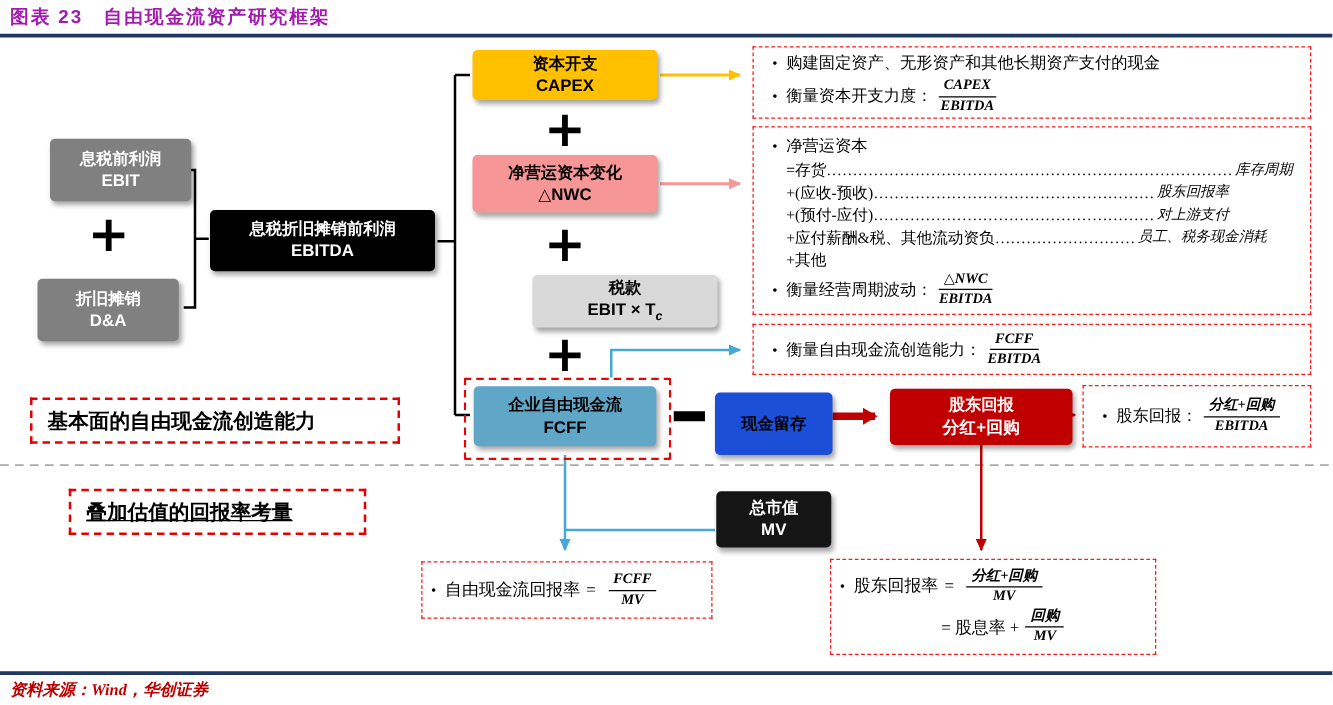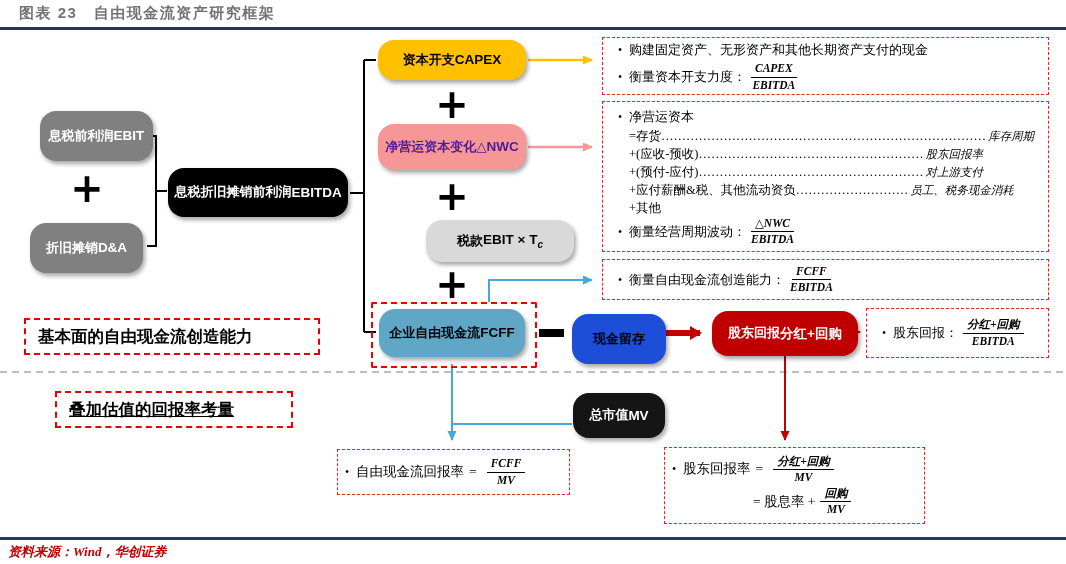--- a/index.html
+++ b/index.html
@@ -1,37 +1,37 @@
 <!DOCTYPE html>
 <html><head>
 <meta charset="utf-8">
 <style>
   body{margin:0;background:#fff;}
   .page{position:relative;width:1066px;height:564px;background:#fff;overflow:hidden;
         font-family:"Liberation Sans","DejaVu Sans",sans-serif;color:#000;}
   .overlay{position:absolute;left:0;top:0;z-index:1;pointer-events:none;}
 
-  .fig-title{position:absolute;left:19px;top:4px;z-index:2;font-size:15px;font-weight:bold;
-             color:#737373;letter-spacing:1.5px;}
+  .fig-title{position:absolute;left:8px;top:4px;z-index:2;font-size:15px;font-weight:bold;
+             color:#a21caf;letter-spacing:1.5px;}
   .rule{position:absolute;left:0;width:1066px;height:3px;background:#1F3864;z-index:2;}
   .rule-top{top:27px;} .rule-bottom{top:537px;}
   .source{position:absolute;left:8px;top:543px;z-index:2;color:#C00000;font-weight:bold;
           font-style:italic;font-size:13px;font-family:"Liberation Serif","DejaVu Serif",serif;}
 
-  .node{position:absolute;z-index:2;display:flex;align-items:center;
-        justify-content:center;text-align:center;font-weight:bold;border-radius:16px;
+  .node{position:absolute;z-index:2;display:flex;flex-direction:column;align-items:center;
+        justify-content:center;text-align:center;font-weight:bold;border-radius:4px;
         box-shadow:2px 3px 4px rgba(0,0,0,.35);line-height:1.3;}
   .bl1{font-size:13px;} .bl2{font-size:13.5px;}
   sub{font-size:10px;font-style:italic;}
 
   .box-ebit{left:40px;top:111px;width:113px;height:50px;background:#808080;color:#fff;}
   .box-da{left:30px;top:223px;width:113px;height:50px;background:#808080;color:#fff;}
   .box-ebitda{left:168px;top:168px;width:180px;height:49px;background:#000000;color:#fff;}
   .box-capex{left:378px;top:40px;width:148px;height:40px;background:#FFC000;color:#000;}
-  .box-nwc{left:378px;top:124px;width:148px;height:46px;background:#F79696;color:#4c1d95;justify-content:center;}
+  .box-nwc{left:378px;top:124px;width:148px;height:46px;background:#F79696;color:#000000;justify-content:center;}
   .box-tax{left:378px;top:220px;width:148px;height:42px;background:#D9D9D9;color:#000;margin-left:48px;}
   .box-fcff{left:379px;top:309px;width:146px;height:48px;background:#5FA6C7;color:#000;}
   .box-cash{left:572px;top:314px;width:94px;height:50px;background:#1d4ed8;color:#000;font-size:14px;}
   .box-shareholder{left:712px;top:311px;width:146px;height:45px;background:#C00000;color:#fff;}
   .box-mv{left:573px;top:393px;width:92px;height:45px;background:#151515;color:#fff;}
 
   .fcff-wrap{position:absolute;z-index:2;left:371px;top:302px;width:162px;height:62px;
              border:2px dashed #F00000;border-radius:2px;}
 
   .plus{position:absolute;z-index:2;width:44px;text-align:center;font-size:40px;font-weight:bold;

